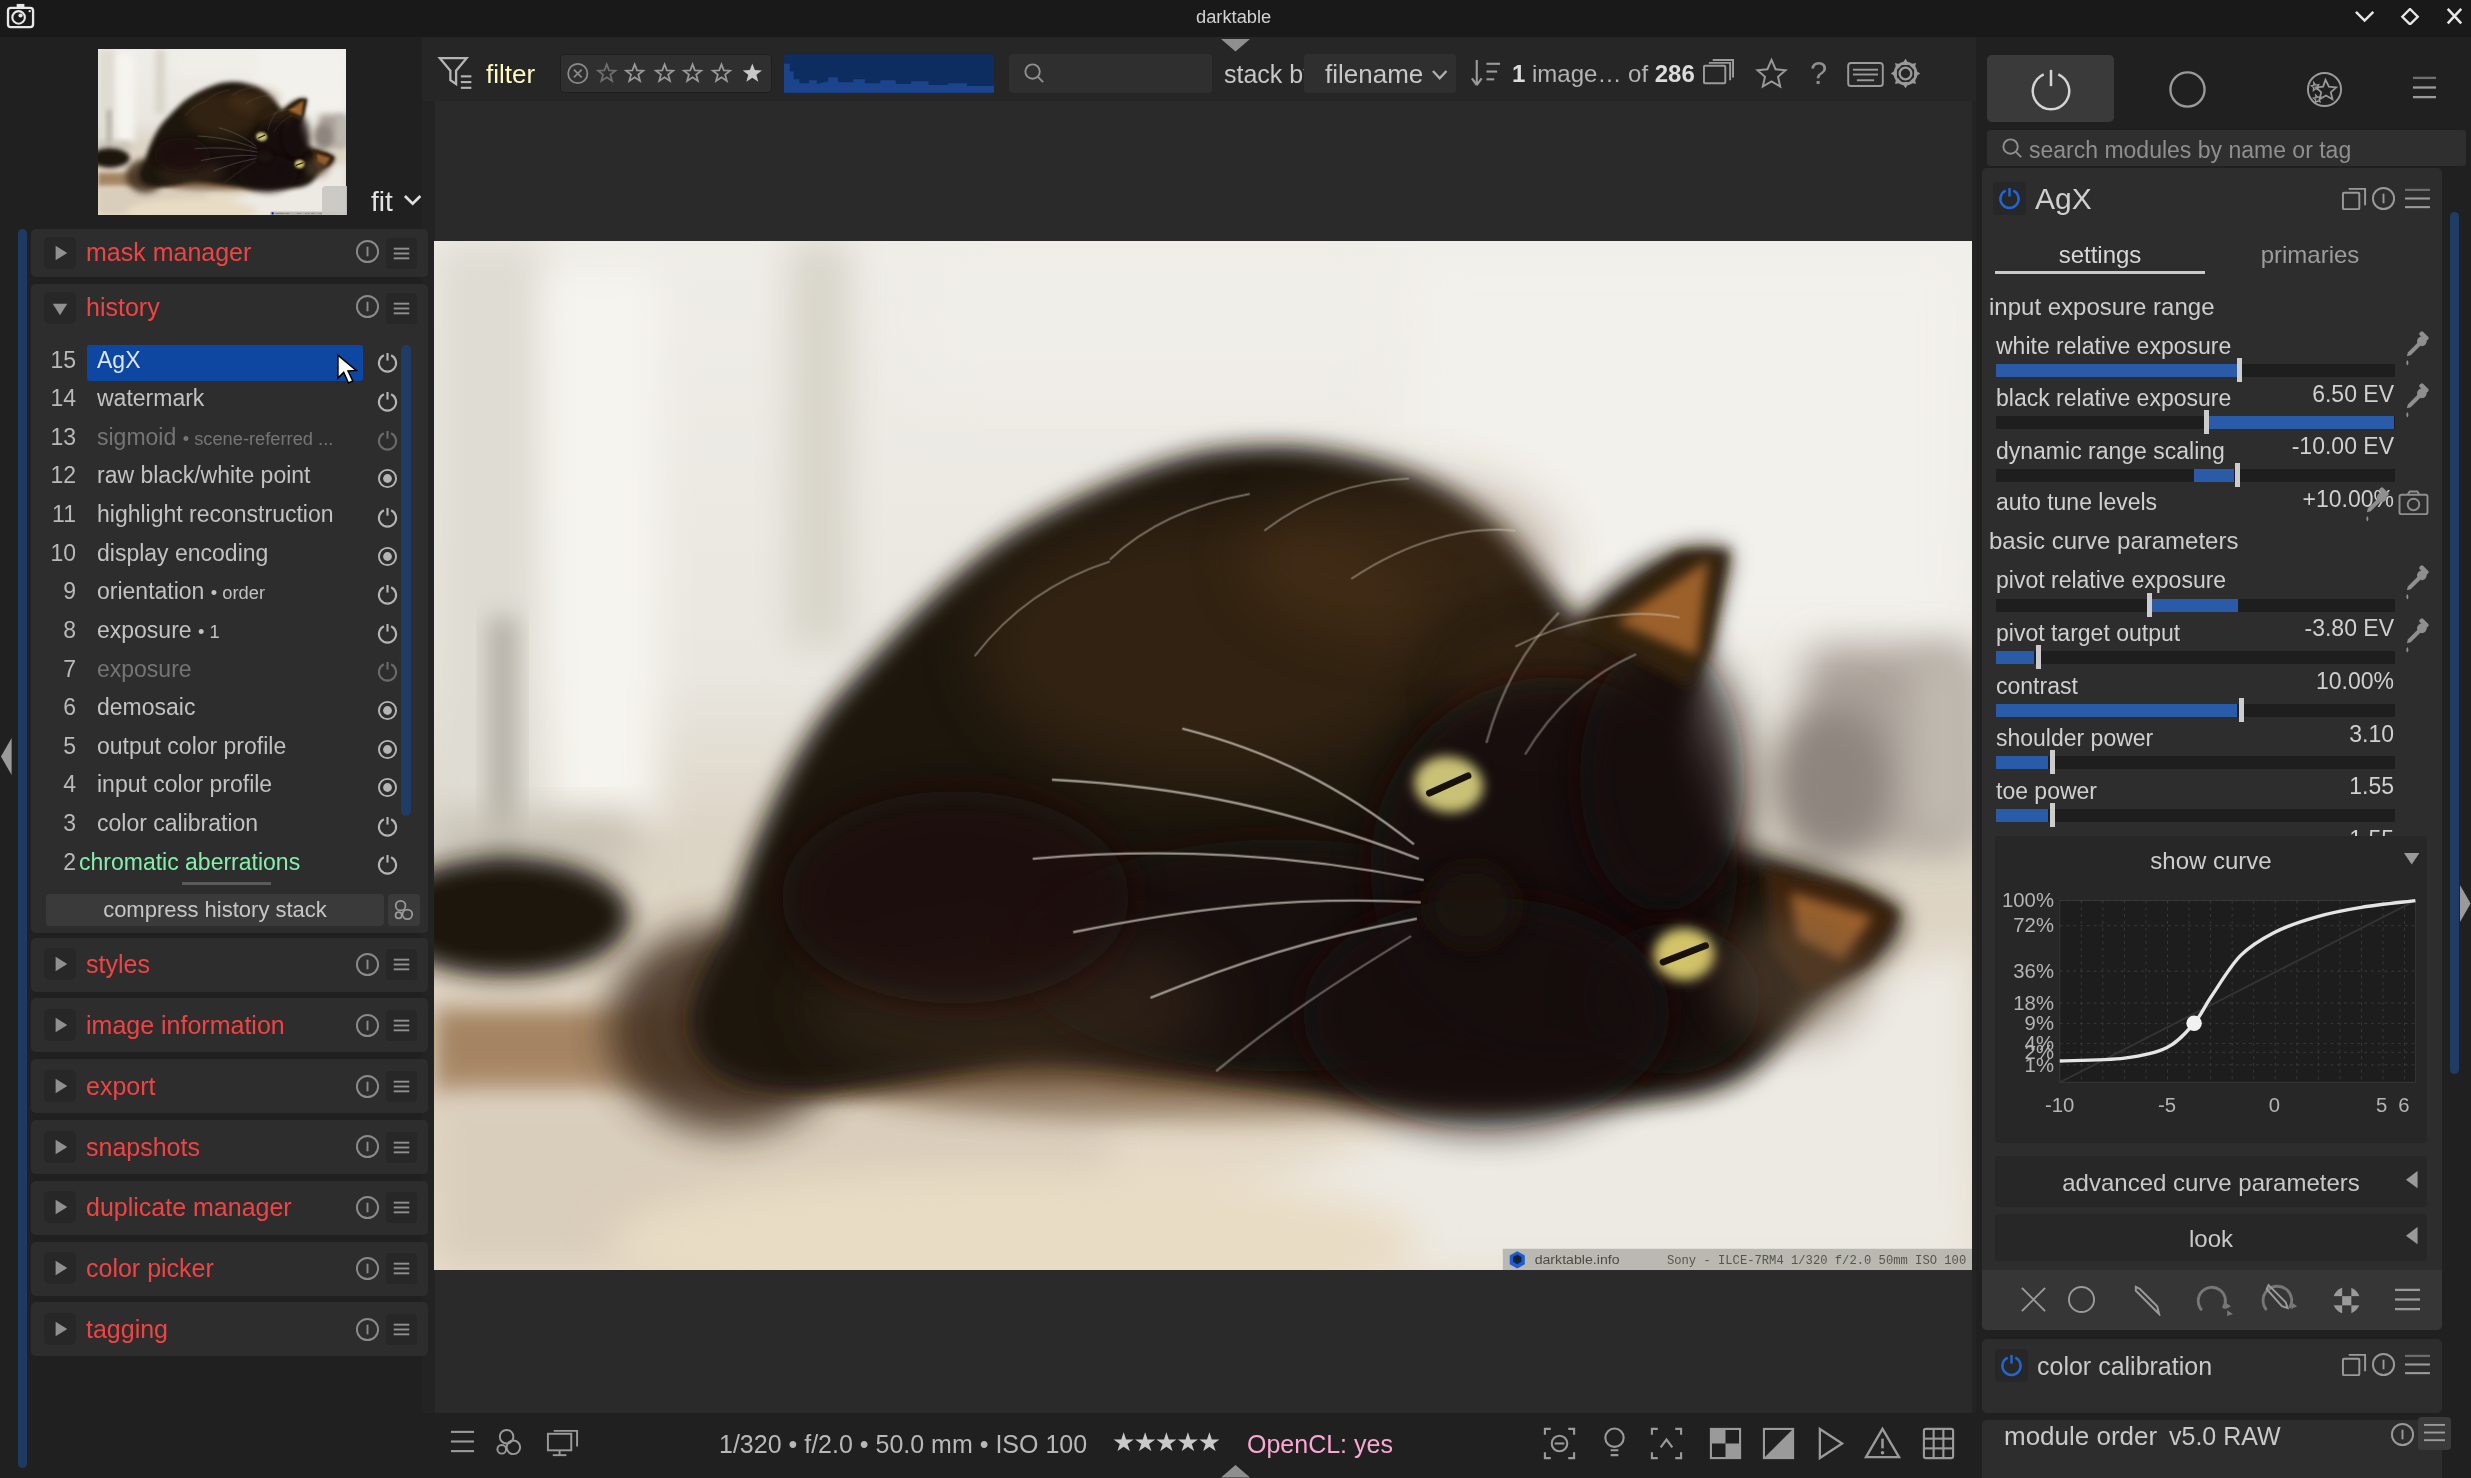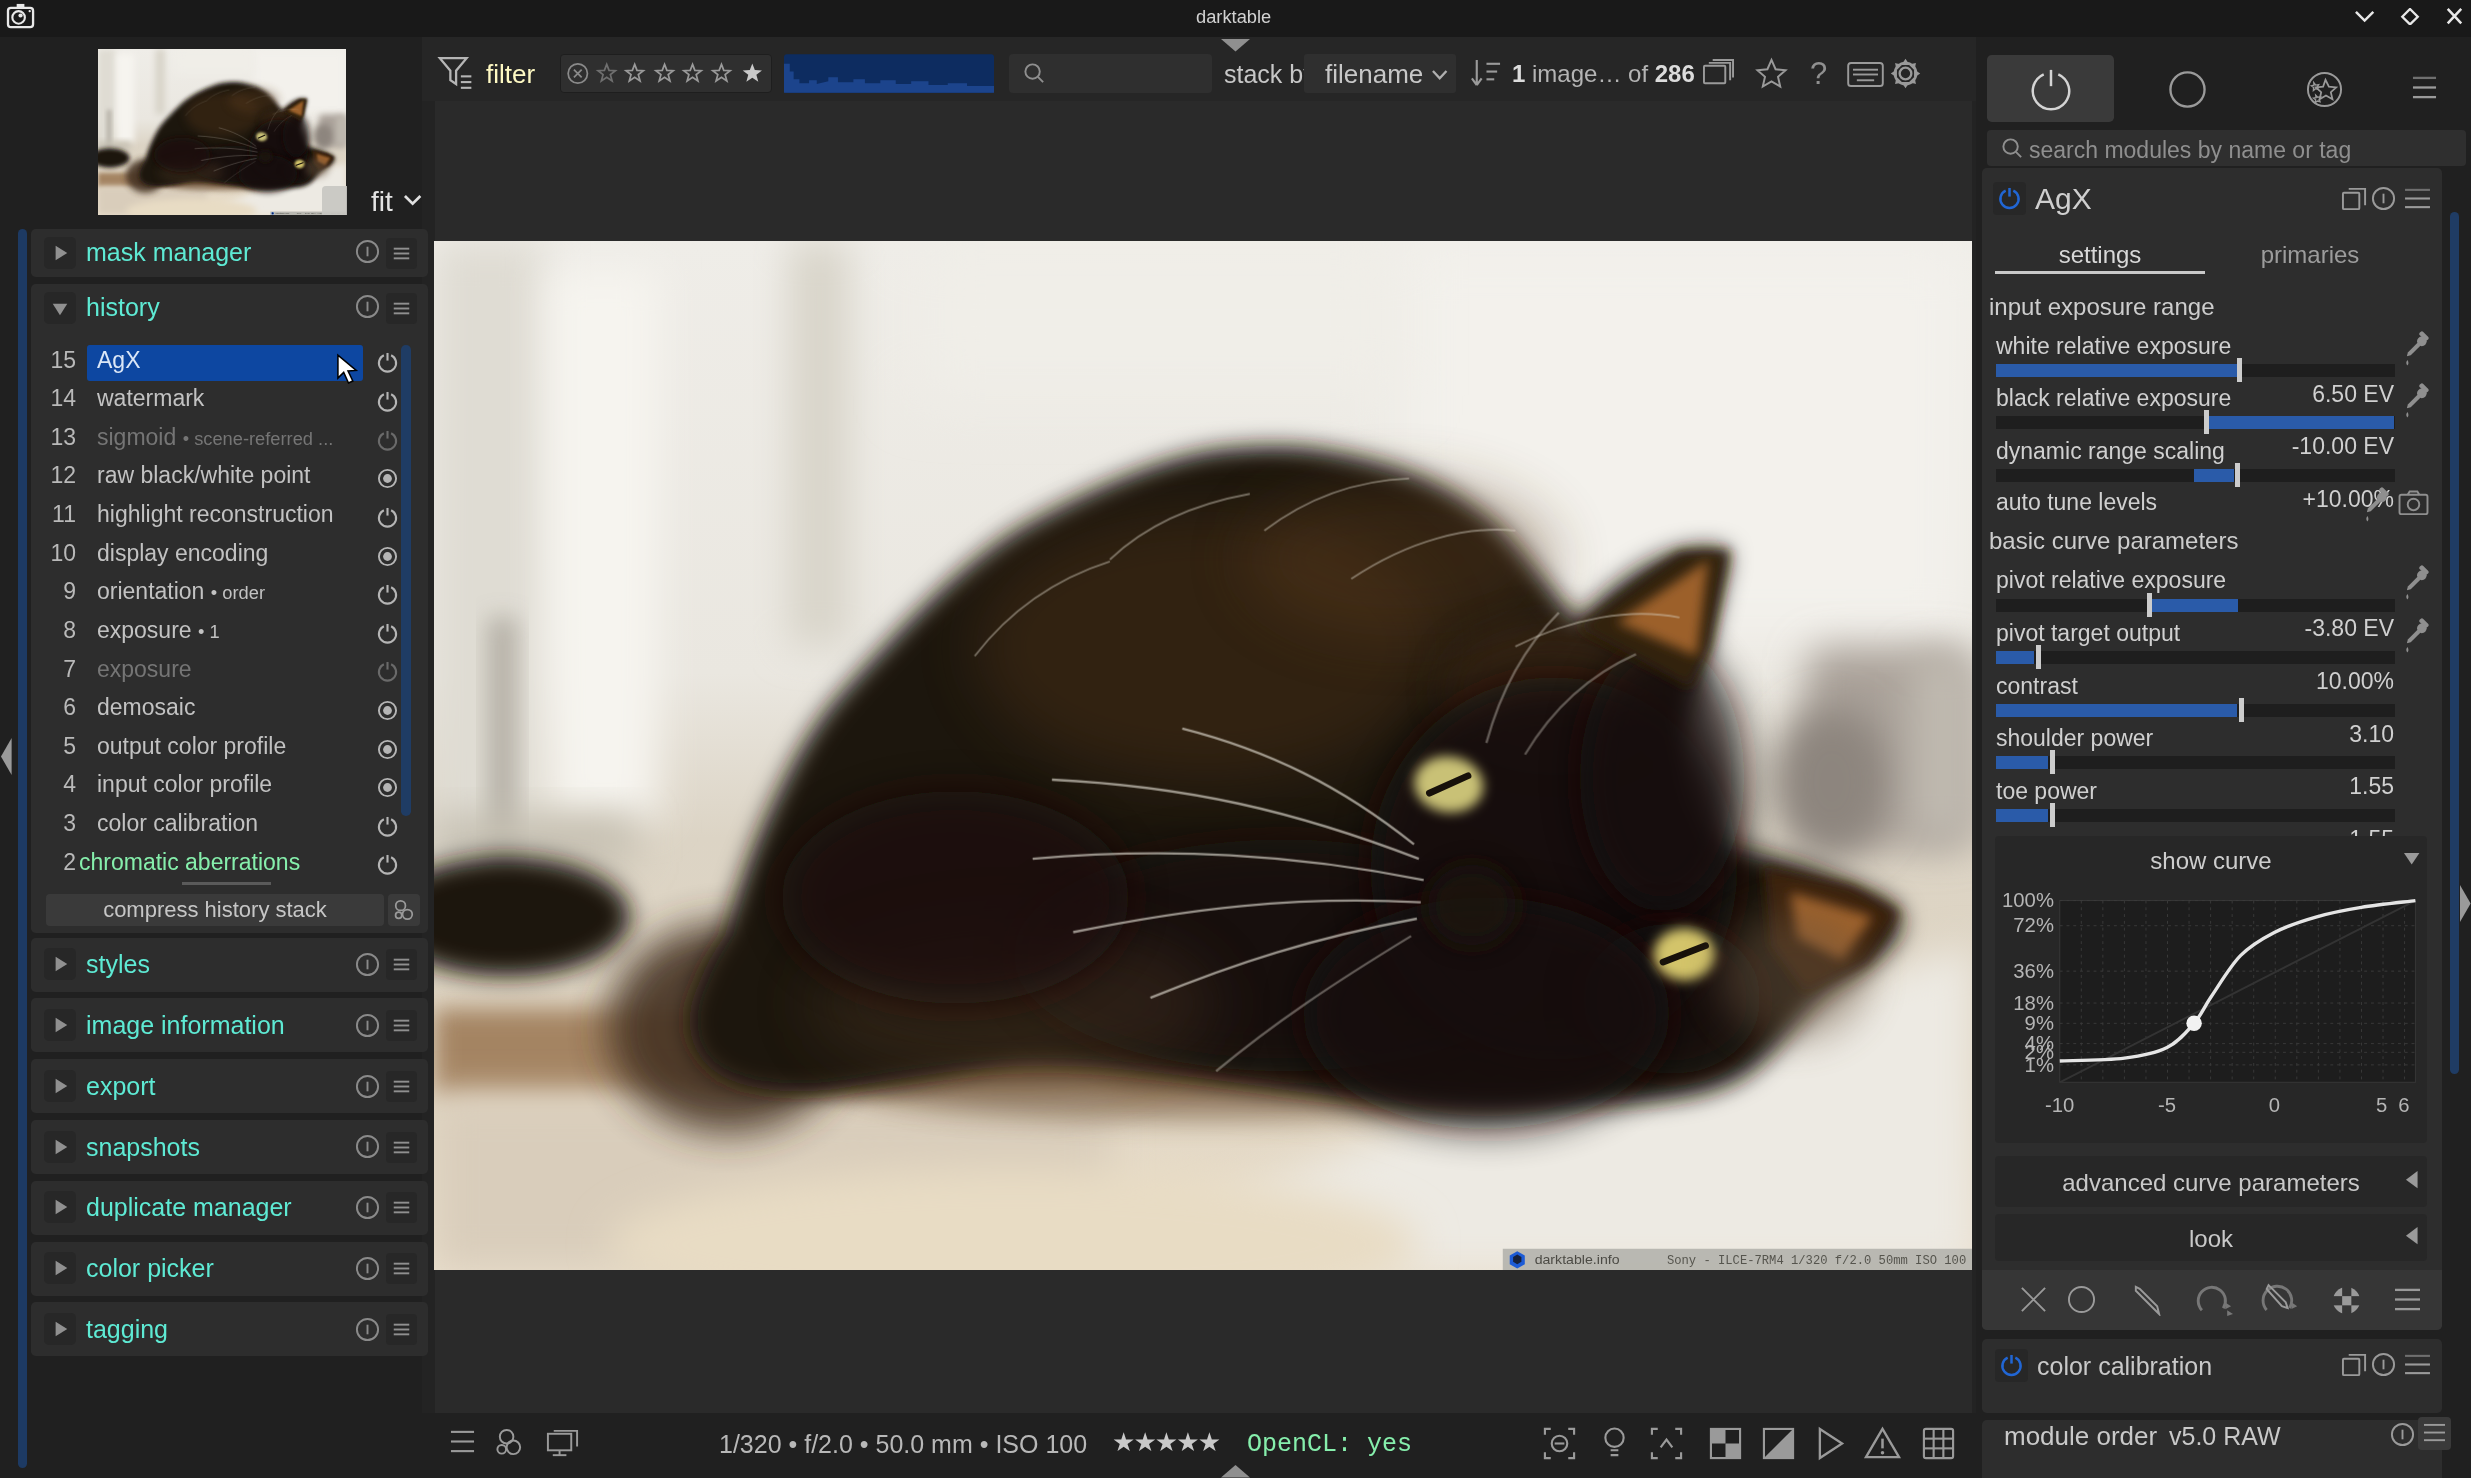--- a/index.html
+++ b/index.html
@@ -1,21 +1,21 @@
 <!DOCTYPE html>
 <html><head>
 <meta charset="utf-8">
 <style>
   * { margin:0; padding:0; box-sizing:border-box; }
   html,body { width:2472px; height:1478px; background:#242424; overflow:hidden;
     font-family:"Liberation Sans", sans-serif; }
   .abs { position:absolute; }
   #stage { position:absolute; top:0; left:0; width:2472px; height:1478px; background:#202020; }
   .box { position:absolute; background:#2d2d2d; border-radius:4.8px; }
-  .hdrtxt { color:#5eead4; font-size:25px; }
+  .hdrtxt { color:#ef4444; font-size:25px; }
   .exp { position:absolute; width:32px; height:32px; background:#272727; border-radius:4.8px; }
   .icbtn { position:absolute; background:#272727; border-radius:3.9px; }
   svg { display:block; }
   .it { position:absolute; color:#c2c2c2; font-size:23px; white-space:nowrap; }
   .num { position:absolute; color:#b9b9b9; font-size:23px; text-align:right; width:39px; }
   .slab { position:absolute; color:#d0d0d0; font-size:23px; white-space:nowrap; }
   .sval { position:absolute; color:#d0d0d0; font-size:23px; white-space:nowrap; text-align:right;margin-top:48px; }
   .shead { position:absolute; color:#cdcdcd; font-size:24px; width:444px; left:1989px; }
   .track { position:absolute; left:1996px; width:399px; height:12.6px; background:#1e1e1e; }
   .fill { position:absolute; top:0; height:12.6px; background:#2a5ba9; }
@@ -150,21 +150,21 @@
 <svg class="abs" style="left:544px;top:1426px" width="37" height="35" viewBox="0 0 38 36">
       <g fill="none" stroke="#9a9a9a" stroke-width="2">
         <rect x="4" y="8" width="24" height="17"></rect>
         <path d="M10 5 L34 5 L34 21"></path>
         <line x1="16" y1="25" x2="16" y2="30"></line>
         <line x1="9" y1="30" x2="23" y2="30"></line>
       </g>
     </svg>
 <div class="abs" style="left:719px;top:1430px;color:#b8b8b8;font-size:25px;white-space:nowrap;">1/320 • f/2.0 • 50.0 mm • ISO 100</div>
 <div class="abs" style="left:1112px;top:1427px;color:#c9c9c9;font-size:26px;letter-spacing:-1.9px;">★★★★★</div>
-<div class="abs" style="left:1247px;top:1430px;color:#86efac;font-size:25px;font-family:Liberation Mono, monospace;">OpenCL: yes</div>
+<div class="abs" style="left:1247px;top:1430px;color:#f9a8d4;font-size:25px;">OpenCL: yes</div>
 <svg class="abs" style="left:1541px;top:1426px" width="37" height="35" viewBox="0 0 38 36">
       <g fill="none" stroke="#9a9a9a" stroke-width="2.2">
 <path d="M10 3 L4 3 L4 9"></path>
         <path d="M28 3 L34 3 L34 9"></path>
         <path d="M10 33 L4 33 L4 27"></path>
         <path d="M28 33 L34 33 L34 27"></path>
 <circle cx="19" cy="18" r="8"></circle>
         <line x1="14" y1="18" x2="24" y2="18"></line>
       </g>
     </svg>

